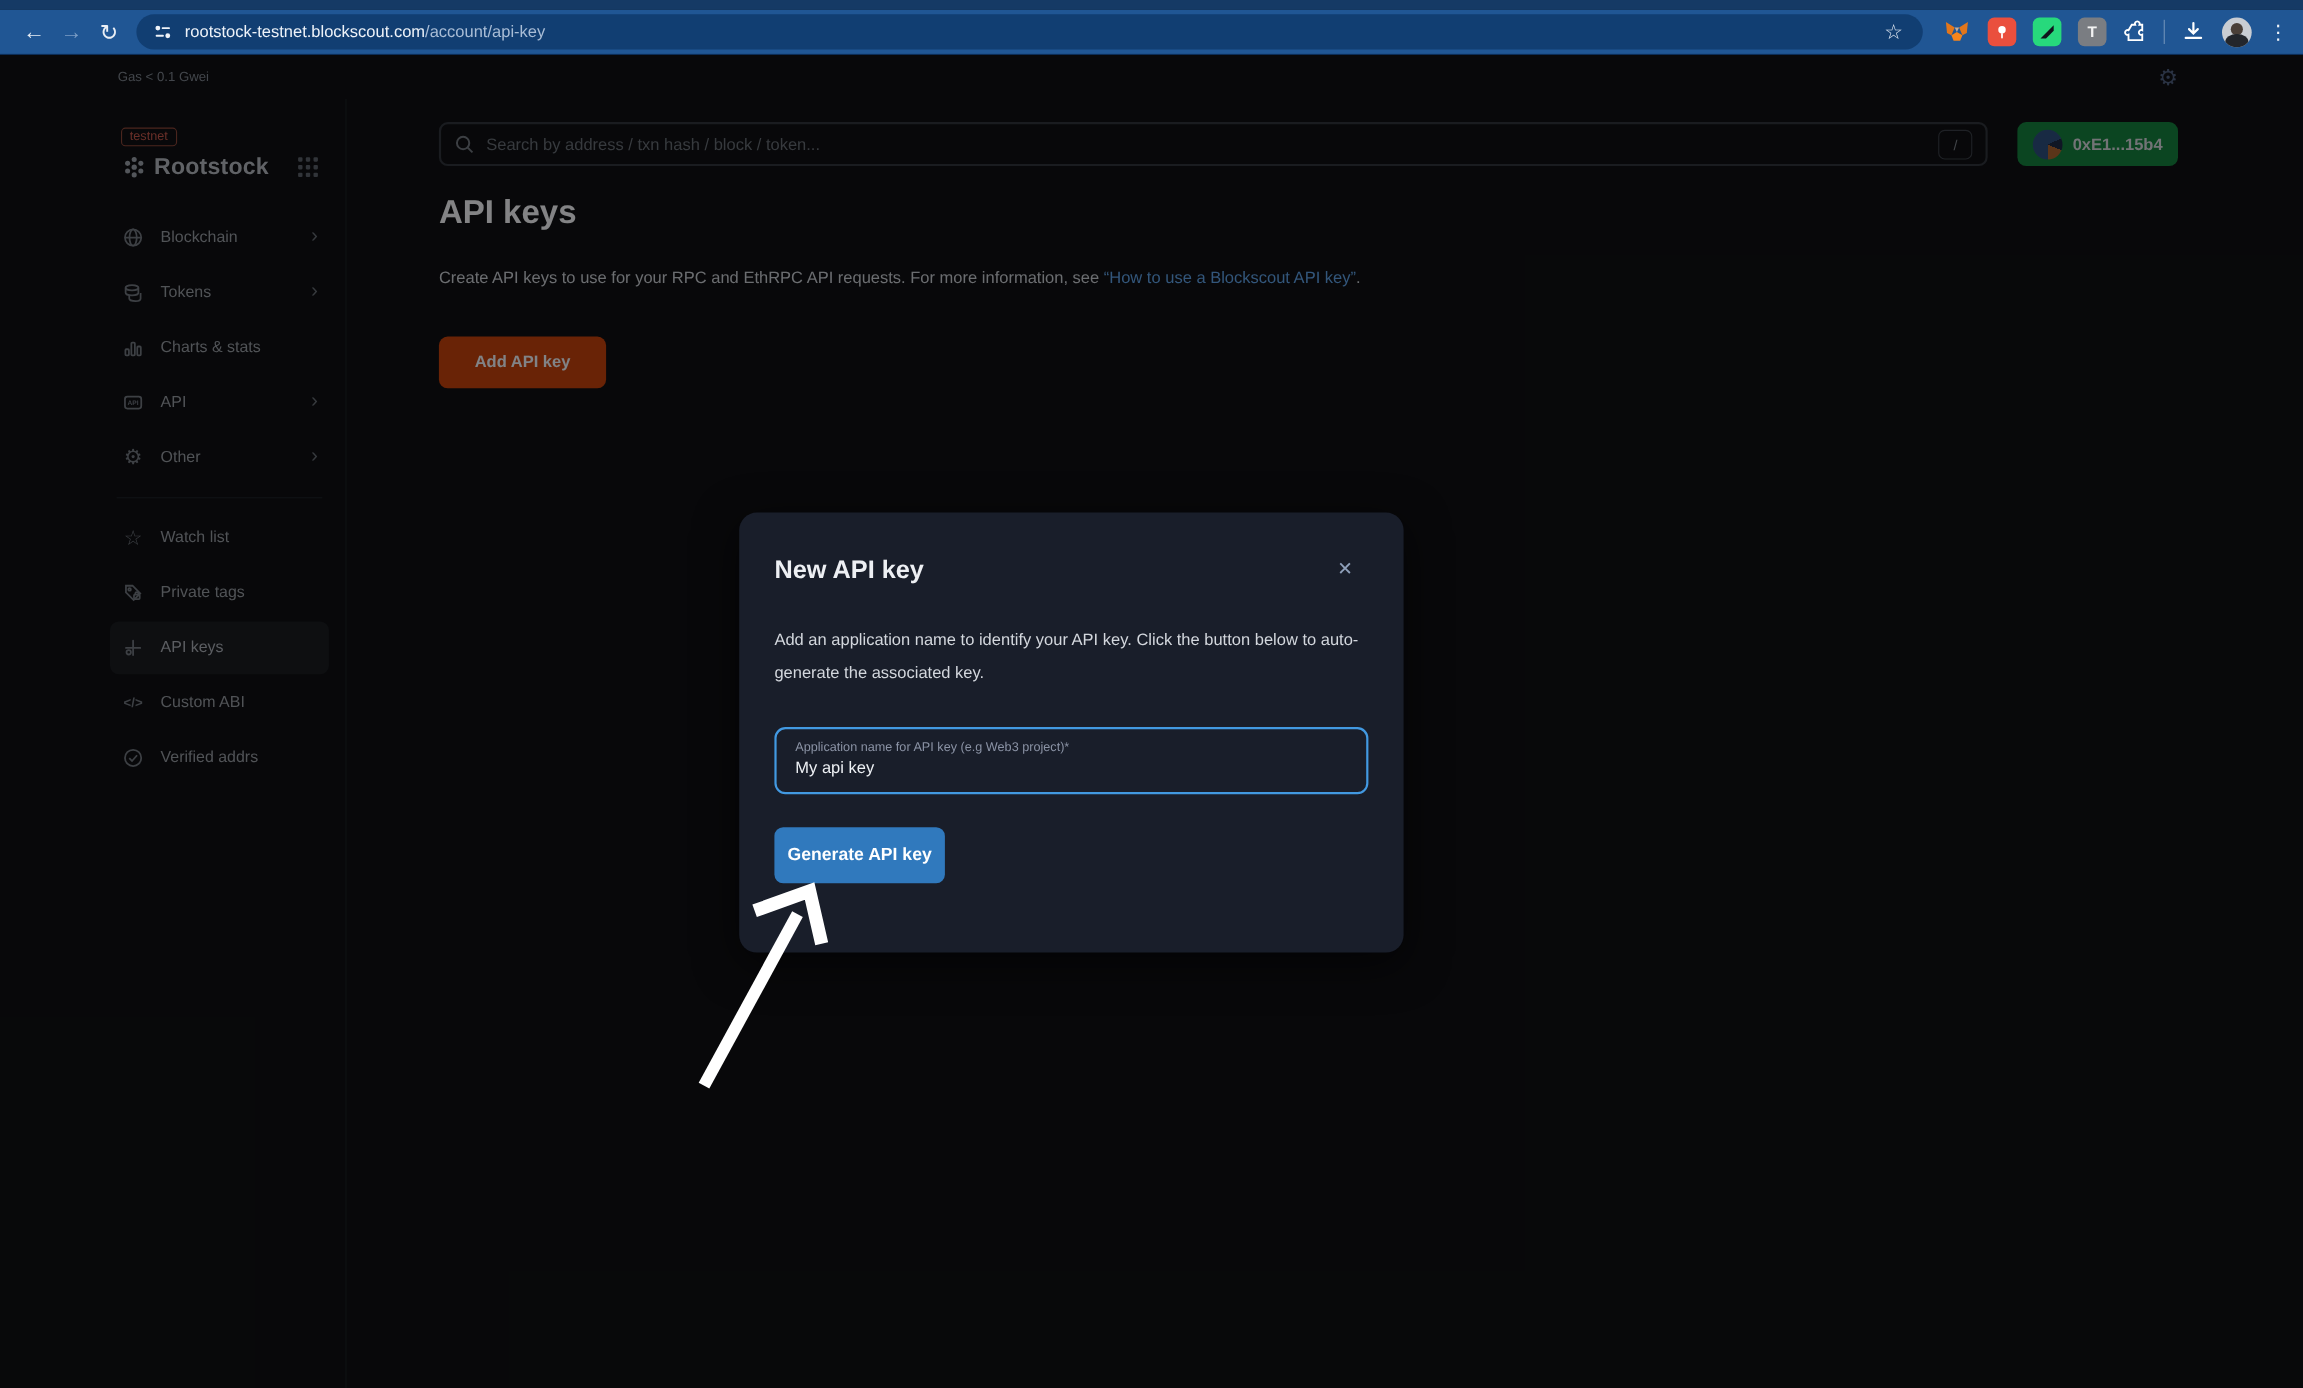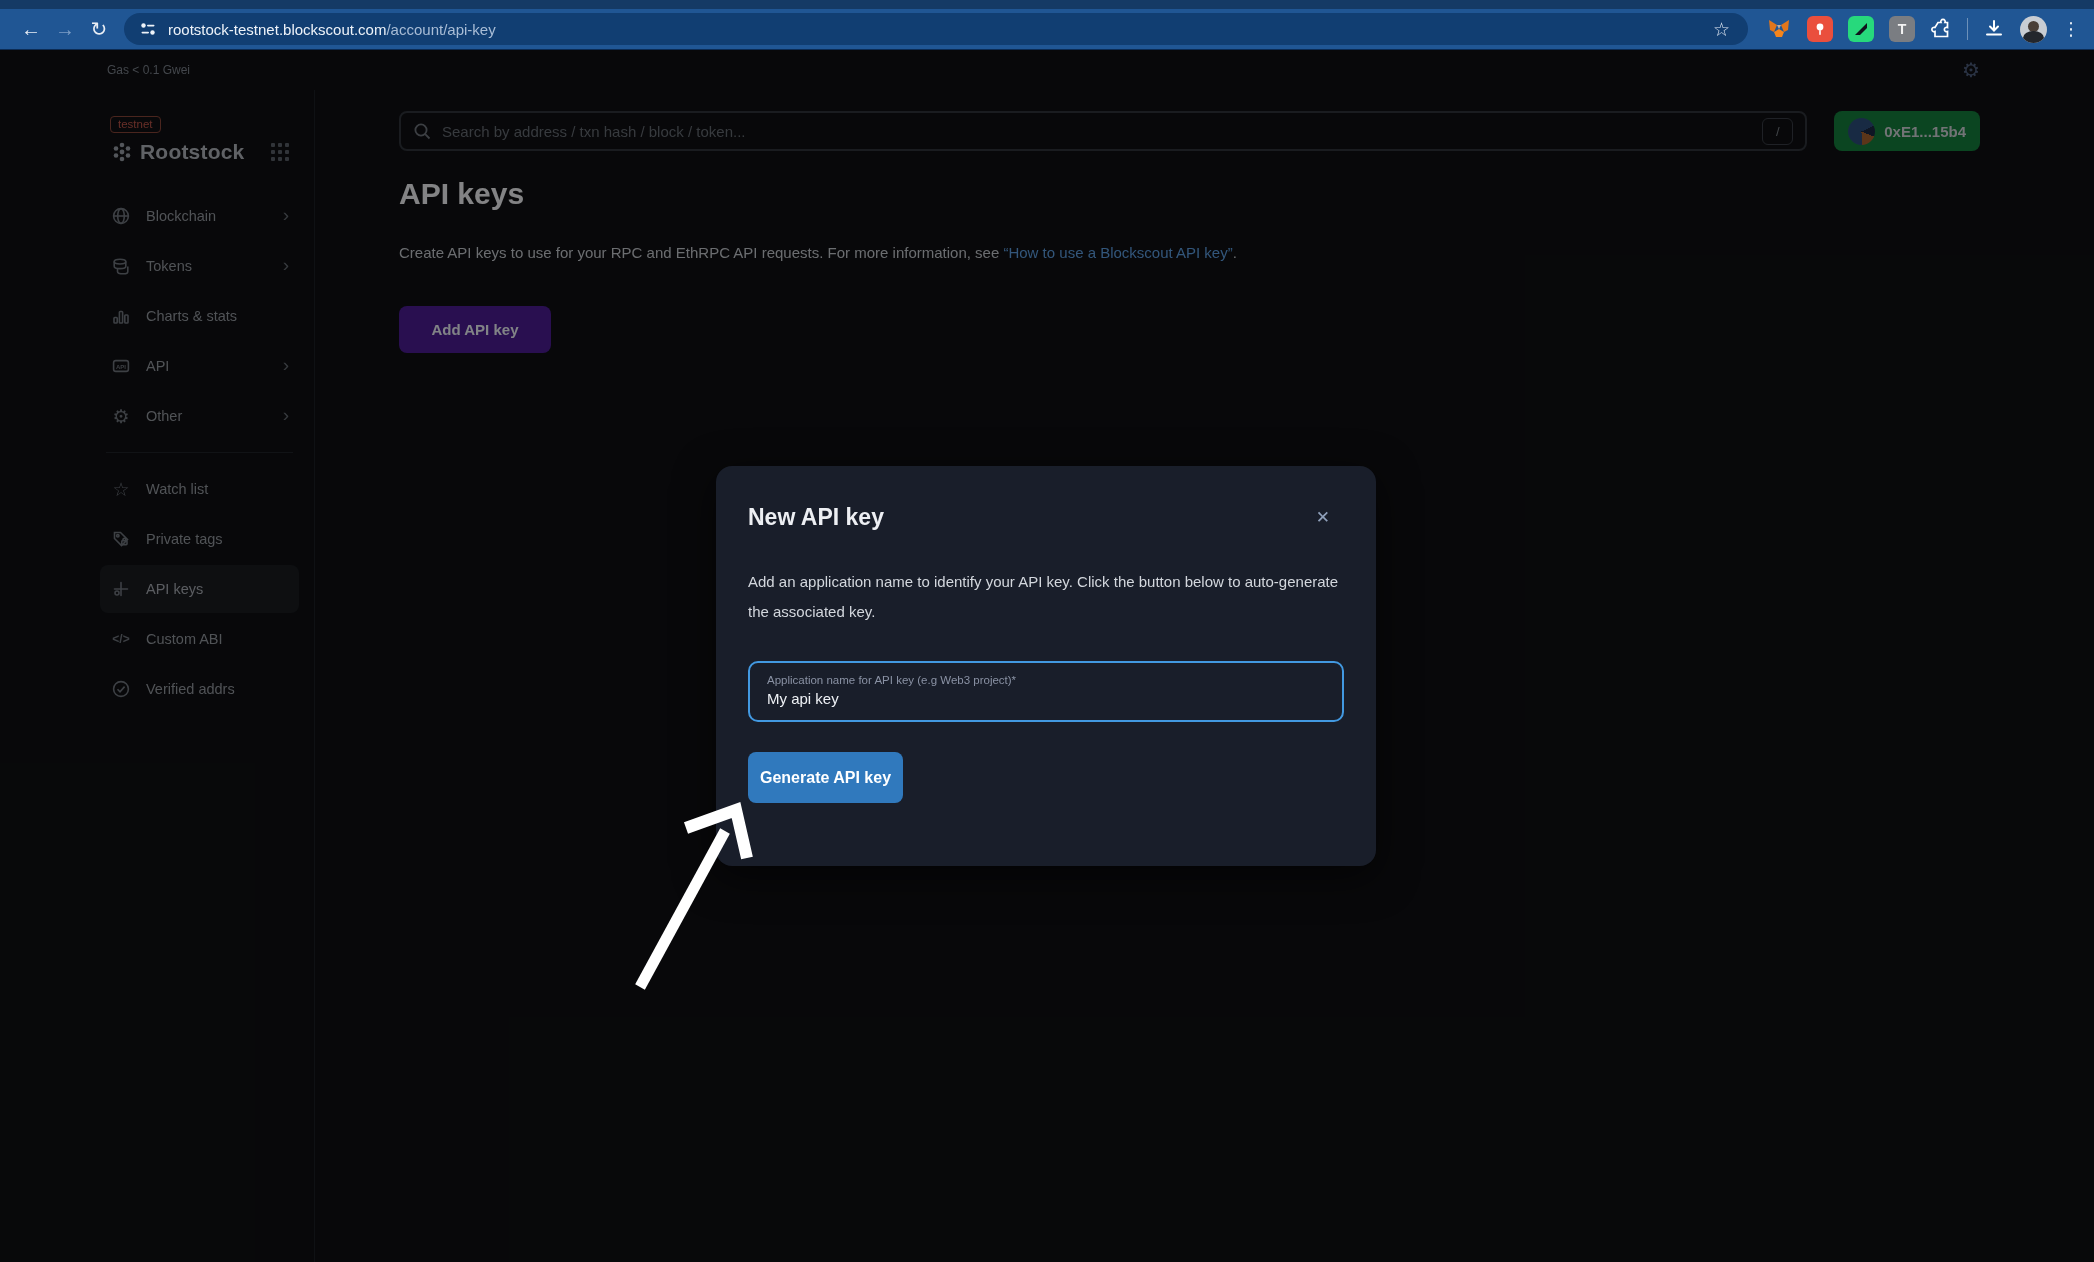--- a/index.html
+++ b/index.html
@@ -78,30 +78,30 @@
       color:#7a7f87; display:flex; align-items:center; justify-content:center; font-size:13px; }
   .account { margin-left:27px; height:40px; background:#15803d; border-radius:8px;
       display:flex; align-items:center; padding:0 14px; gap:9px; cursor:pointer; }
   .pie { width:27px; height:27px; border-radius:50%;
       background:conic-gradient(from 210deg,#2e4f7d 0 215deg,#1c2a44 215deg 262deg,#a8622f 262deg 330deg,#2e4f7d 330deg 360deg); }
   .acctlabel { font-size:15px; font-weight:700; color:#d2d5da; }
 
   .pagetitle { margin-top:26px; font-size:30px; font-weight:700; color:#f2f3f5; }
   .desc { margin-top:33px; font-size:15px; color:#c6c9cf; }
   .desc a { color:#5e9fe3; text-decoration:none; cursor:pointer; }
-  .addbtn { margin-top:45px; width:152px; height:47px; background:#4c1d95; color:#eef2f7;
+  .addbtn { margin-top:45px; width:152px; height:47px; background:#c2410c; color:#eef2f7;
       font-weight:700; font-size:15px; border:none; border-radius:8px;
       font-family:inherit; cursor:pointer; }
 
   
   .overlay { position:absolute; top:50px; left:0; right:0; bottom:0;
       background:rgba(0,0,0,.46); z-index:5; }
-  .modal { position:absolute; left:672px; top:466px; width:660px; height:400px;
+  .modal { position:absolute; left:672px; top:466px; width:604px; height:400px;
       background:#191e2a; border-radius:16px; z-index:10; padding:38px 32px;
-      box-shadow:0 10px 40px rgba(0,0,0,.6);margin-left:44px; }
+      box-shadow:0 10px 40px rgba(0,0,0,.6); }
   .mhead { display:flex; justify-content:space-between; align-items:flex-start; }
   .mtitle { font-size:23px; font-weight:700; color:#edeff3; }
   .mclose { color:#8fa0ba; font-size:17px; margin-right:14px; margin-top:3px; cursor:pointer; }
   .mbody { margin-top:36px; font-size:15px; line-height:30px; color:#d3d7dd; max-width:682px; }
   .field { margin-top:34px; border:2px solid #4299e1; border-radius:10px;
       padding:11px 17px; height:61px; cursor:text; }
   .flabel { font-size:11.5px; color:#8a92a4; }
   .field input { display:block; width:100%; background:transparent; border:none; outline:none;
       color:#eef1f5; font-size:15px; font-weight:500; margin-top:4px; font-family:inherit; }
   .gen { margin-top:30px; height:51px; padding:0 12px; background:#3079bd; border:none;

